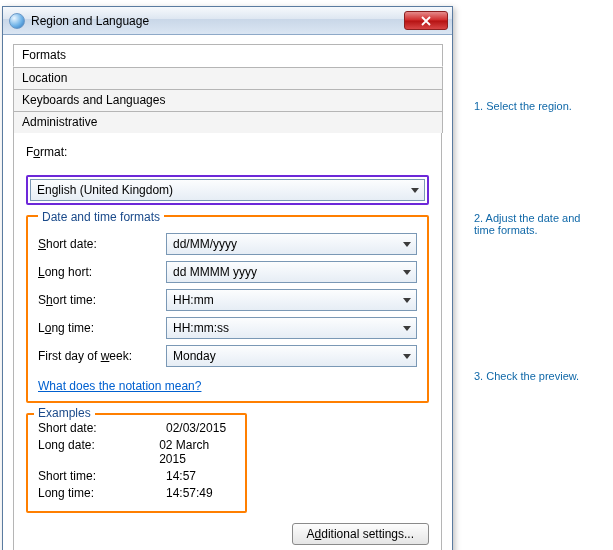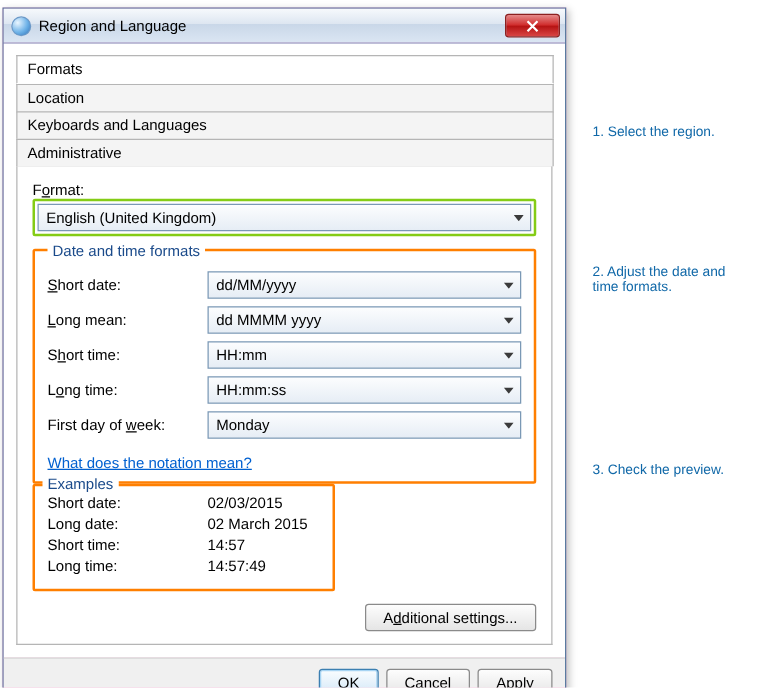--- a/index.html
+++ b/index.html
@@ -8,36 +8,36 @@
   .titlebar { height: 28px; background: linear-gradient(#f6f9fc,#dde6f1 45%,#c9d7e8 46%,#dbe6f3); border-bottom: 1px solid #8ea9c8; display: flex; align-items: center; padding: 0 4px 0 6px; }
   .titlebar .globe { width: 16px; height: 16px; border-radius: 50%; background: radial-gradient(circle at 30% 30%,#eaf6ff,#6fb3e8 55%,#2c72b9); border: 1px solid #6b99c8; margin-right: 6px; }
   .titlebar .title { flex: 1; font-size: 12px; color: #000; }
   .closebtn { width: 44px; height: 19px; border-radius: 3px; background: linear-gradient(#e58a8a,#d02b2b 48%,#b51212 52%,#d84545); border: 1px solid #8b2020; display: flex; align-items: center; justify-content: center; }
   .closebtn svg { width: 10px; height: 10px; }
   .body { padding: 8px 10px 10px; background: #fff; }
   .tabs { display: flex; border-bottom: 1px solid #b5b5b5; position: relative; flex-direction: column; }
   .tab { padding: 3px 8px 4px; border: 1px solid #b5b5b5; border-bottom: none; background: #f4f4f4; margin-right: -1px; font-size: 12px; position: relative; top: 1px; }
   .tab.active { background: #fff; border-bottom: 1px solid #fff; z-index: 2; }
   .pane { border: 1px solid #b5b5b5; border-top: none; padding: 12px 12px 10px; }
-  .label { margin-bottom: 0; }
+  .label { margin-bottom: 16px; }
   .underline { text-decoration: underline; }
   .dropdown { display: flex; align-items: center; border: 1px solid #7a98b5; background: linear-gradient(#fcfdfe,#e6edf5); height: 22px; }
   .dropdown .val { flex: 1; padding: 0 6px; }
   .dropdown .arrow { width: 18px; display: flex; align-items: center; justify-content: center; }
   .dropdown .arrow svg { width: 8px; height: 5px; }
-  .highlight { border: 2px solid #84cc16; border-radius: 2px; padding: 2px; }
+  .highlight { border: 2px solid #6d28d9; border-radius: 2px; padding: 2px; }
   .h1box { margin-bottom: 10px; }
   .group { border: 1px solid #cfcfcf; border-radius: 3px; padding: 12px 10px 10px; position: relative; margin-top: 4px; }
   .group .legend { position: absolute; top: -9px; left: 8px; background: #fff; padding: 0 4px; color: #1a4a8a; }
   .row { display: flex; align-items: center; margin-bottom: 6px; }
   .row .lbl { width: 128px; }
   .row .dropdown { flex: 1; }
   .h2wrap { border: 2px solid #ff7f00; border-radius: 2px; padding: 2px; margin-top: 8px; }
   .link { color: #0060d0; text-decoration: underline; margin-top: 6px; display: inline-block; cursor: pointer; }
-  .examples { border: 2px solid #ff7f00; border-radius: 2px; padding: 6px 10px 8px; margin-top: 0; width: 242px; position: relative; }
+  .examples { border: 2px solid #ff7f00; border-radius: 2px; padding: 6px 10px 8px; margin-top: 10px; width: 221px; position: relative; }
   .examples .legend { position: absolute; top: -9px; left: 6px; background: #fff; padding: 0 4px; color: #1a4a8a; }
   .erow { display: flex; margin-bottom: 3px; }
   .erow .elbl { width: 128px; }
   .btnrow { display: flex; justify-content: flex-end; margin-top: 10px; }
   .btn { height: 22px; padding: 0 14px; border: 1px solid #8a8a8a; background: linear-gradient(#fdfdfd,#e5e5e5); border-radius: 3px; font-size: 12px; font-family: inherit; display: inline-flex; align-items: center; margin-left: 6px; }
   .btn.primary { border: 1px solid #3c7fb1; box-shadow: 0 0 0 1px #a7d4f3 inset; background: linear-gradient(#fafdff,#d2e7f7); }
   .footer { border-top: 1px solid #d6d6d6; background: #f0f0f0; padding: 8px 10px; display: flex; justify-content: flex-end; }
   .annot { position: absolute; color: #1068a8; font-size: 11px; }
 </style>
 </head>
@@ -82,21 +82,21 @@
                 <div class="dropdown">
                   <div class="val">dd/MM/yyyy</div>
                   <div class="arrow">
                     <svg viewBox="0 0 8 5">
                       <path d="M0 0 L4 5 L8 0 Z" fill="#3b3b3b"></path>
                     </svg>
                   </div>
                 </div>
               </div>
               <div class="row">
-                <div class="lbl"><span></span><span class="underline">L</span><span>ong mean:</span></div>
+                <div class="lbl"><span></span><span class="underline">L</span><span>ong hort:</span></div>
                 <div class="dropdown">
                   <div class="val">dd MMMM yyyy</div>
                   <div class="arrow">
                     <svg viewBox="0 0 8 5">
                       <path d="M0 0 L4 5 L8 0 Z" fill="#3b3b3b"></path>
                     </svg>
                   </div>
                 </div>
               </div>
               <div class="row">

